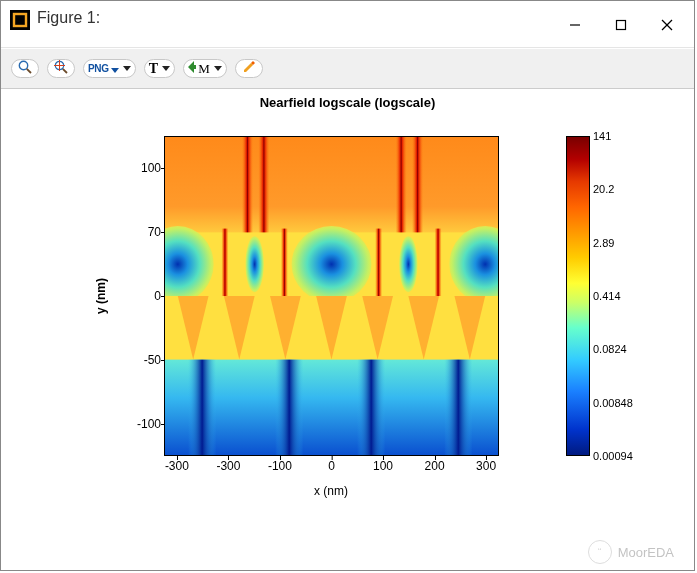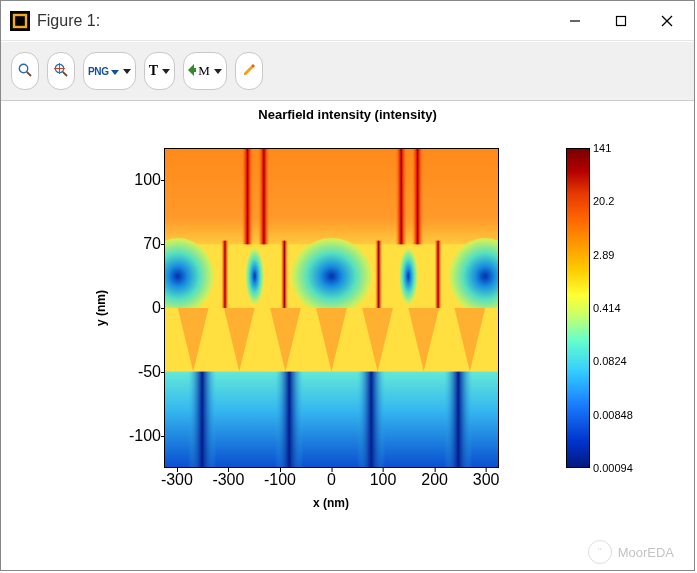--- a/index.html
+++ b/index.html
@@ -17,22 +17,21 @@
     border: 1px solid #888;
     background: #fff;
     position: relative;
     box-sizing: border-box;
     display: flex;
     flex-direction: column;
   }
   .titlebar {
     height: 38px;
     display: flex;
-    align-items: center;
-    padding: 1px 4px 0 8px;
+    padding: 8px 4px 0 8px;
     background: #fff;
     border-bottom: 1px solid #e5e5e5;
     flex-shrink: 0;
   }
   .titlebar .app-icon {
     width: 22px; height: 22px;
     margin-right: 6px;
   }
   .titlebar .title-text {
     font-size: 16px;
@@ -56,21 +55,21 @@
   .toolbar {
     background: #f0f0f0;
     border-top: 1px solid #fff;
     border-bottom: 1px solid #ccc;
     padding: 10px 10px;
     display: flex;
     gap: 8px;
     flex-shrink: 0;
   }
   .tb-btn {
-    height: 38px;
+    height: 19px;
     min-width: 28px;
     background: #fff;
     border: 1px solid #c8c8c8;
     border-radius: 13px;
     display: flex;
     align-items: center;
     justify-content: center;
     padding: 0 4px;
     gap: 2px;
     font-size: 12px;
@@ -107,21 +106,21 @@
     box-sizing: border-box;
     overflow: hidden;
   }
   .chart-box svg.heat {
     width: 100%;
     height: 100%;
     display: block;
   }
   .y-ticks, .x-ticks {
     position: absolute;
-    font-size: 16px;
+    font-size: 12px;
     color: #000;
   }
   .y-ticks {
     left: 120px;
     top: 47px;
     height: 320px;
     width: 40px;
   }
   .y-ticks .tick {
     position: absolute;
@@ -169,21 +168,21 @@
     font-size: 12px;
     font-weight: bold;
     white-space: nowrap;
   }
   .x-label {
     position: absolute;
     left: 330px;
     top: 395px;
     transform: translateX(-50%);
     font-size: 12px;
-    font-weight: bold;
+    font-weight: normal;
   }
   .colorbar {
     position: absolute;
     left: 565px;
     top: 47px;
     width: 24px;
     height: 320px;
     border: 1px solid #000;
     box-sizing: border-box;
     background: linear-gradient(to bottom,
@@ -300,21 +299,21 @@
       <span>
         <svg width="14" height="14" viewBox="0 0 14 14">
             <polygon points="2,12 4,12 11,5 9,3 2,10" fill="#f0a020"></polygon>
             <polygon points="11,5 13,3 11,1 9,3" fill="#f06000"></polygon>
           </svg>
       </span>
     </div>
   </div>
 
   <div class="plot-area">
-    <div class="plot-title">Nearfield intensity (intensity)</div>
+    <div class="plot-title">Nearfield logscale (logscale)</div>
 
     <div class="y-label">y (nm)</div>
     <div class="x-label">x (nm)</div>
 
     <div class="y-ticks">
       <span class="tick" style="top:10%">100</span>
       <span class="tick" style="top:30%">70</span>
       <span class="tick" style="top:50%">0</span>
       <span class="tick" style="top:70%">-50</span>
       <span class="tick" style="top:90%">-100</span>

